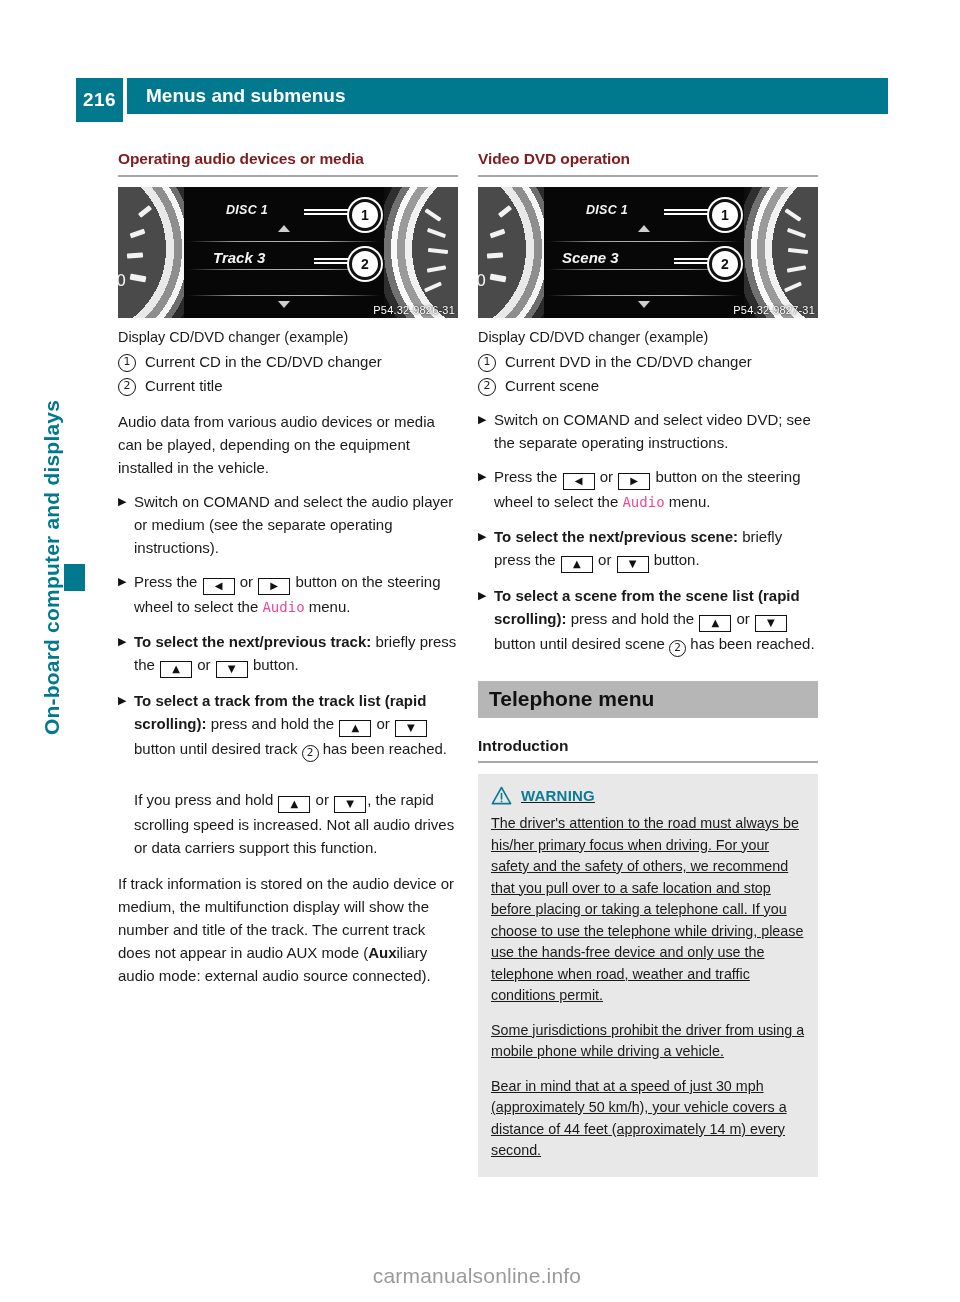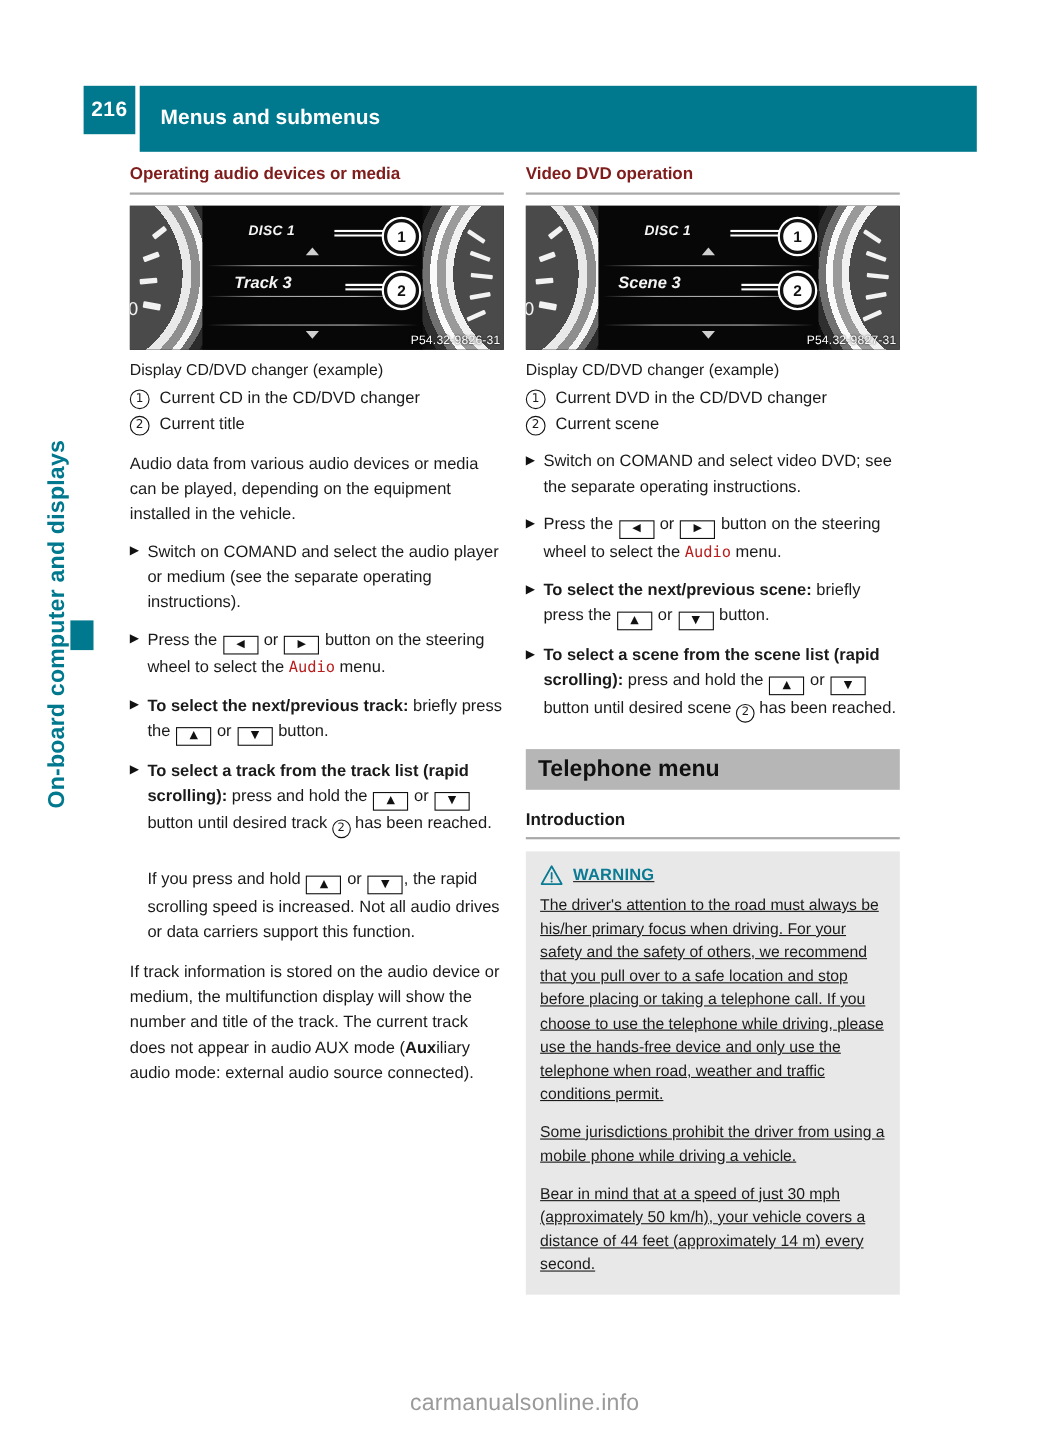--- a/index.html
+++ b/index.html
@@ -37,21 +37,21 @@
     display: flex;
     align-items: center;
     justify-content: center;
     letter-spacing: 0.5px;
   }
   .header-bar {
     position: absolute;
     left: 51px;
     top: 0;
     right: 0;
-    height: 60px;
+    height: 36px;
     background: #00798e;
     color: #ffffff;
     display: flex;
     align-items: center;
     padding-left: 19px;
     box-sizing: border-box;
     font-size: 19px;
     font-weight: bold;
   }
 
@@ -256,21 +256,21 @@
     flex: 0 0 auto;
     width: 16px;
     color: #111;
     font-size: 11px;
     line-height: 23px;
   }
   .bullet-body { flex: 1 1 auto; }
   .bullet-sub { margin-top: 26px; }
   b { font-weight: bold; }
   .mono-blue {
-    color: #b91c1c;
+    color: #ec4899;
     font-family: "DejaVu Sans Mono", monospace;
     font-size: 14px;
   }
 
   
   .key {
     display: inline-block;
     border: 1.6px solid #111;
     width: 30px;
     height: 15px;

